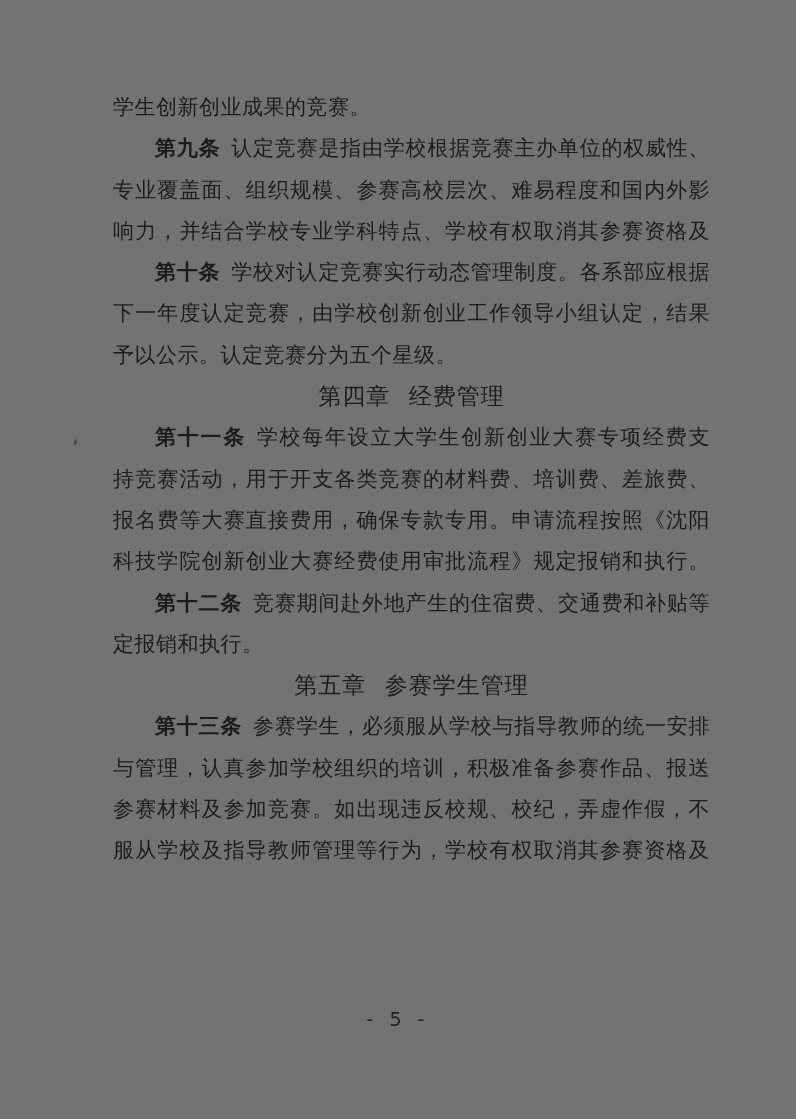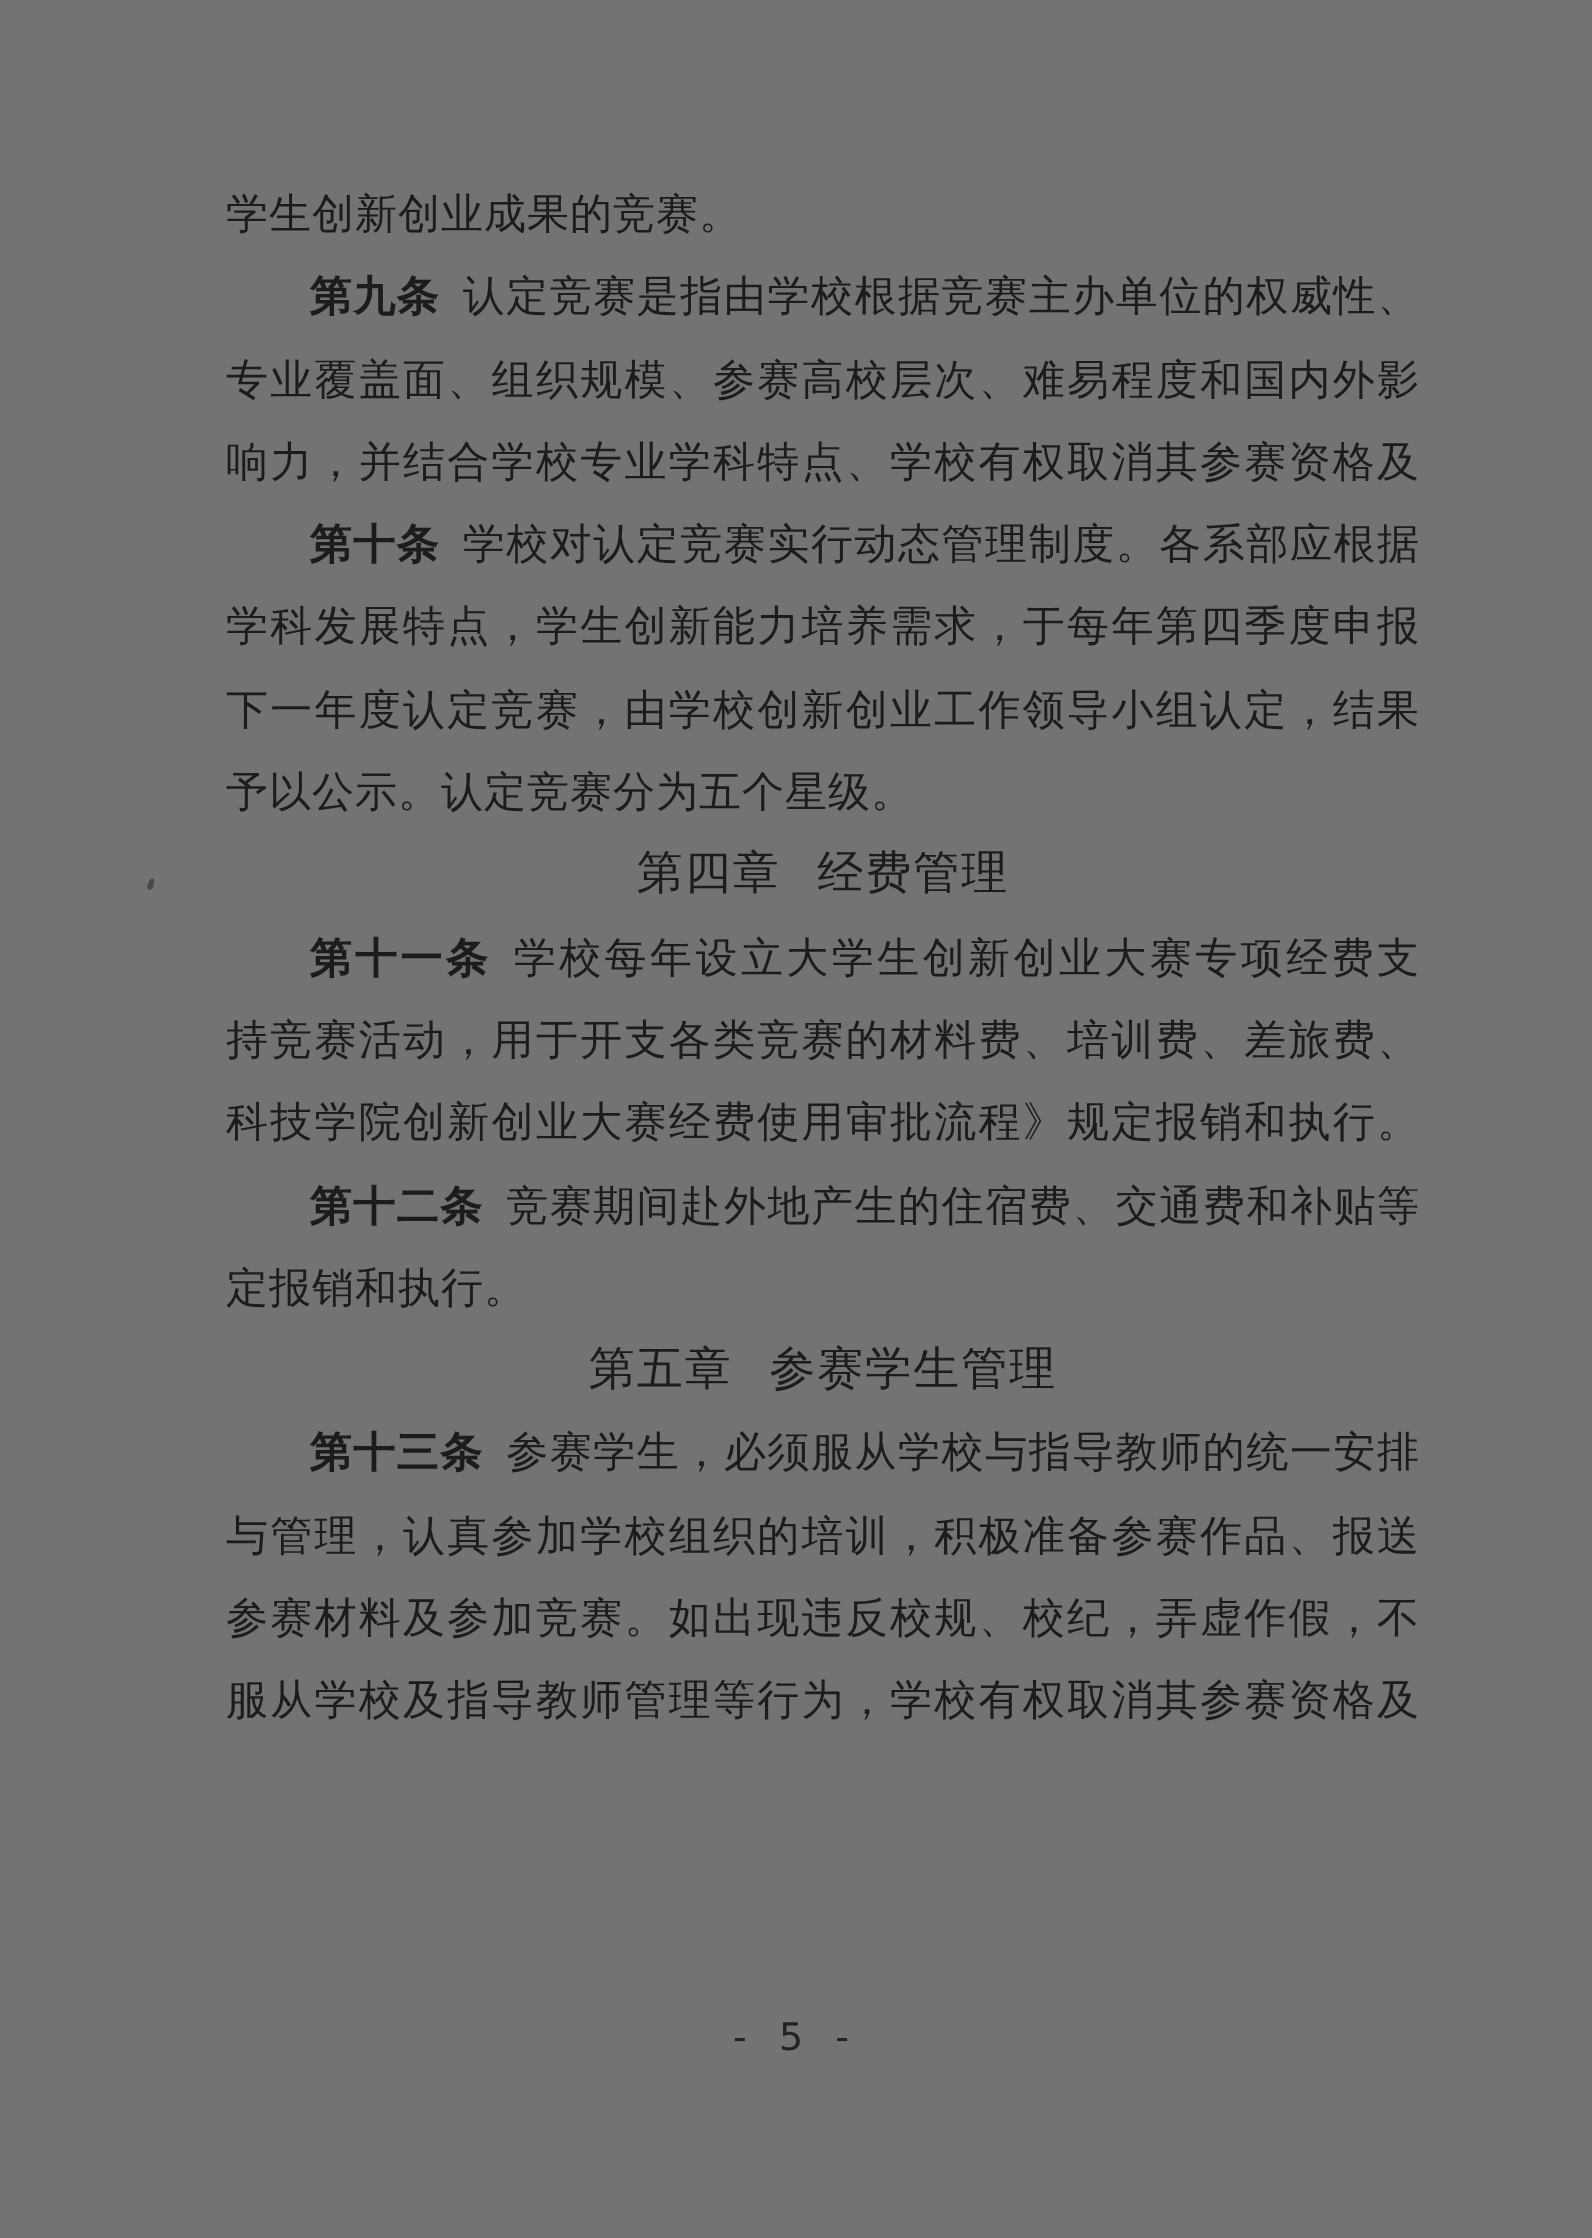--- a/index.html
+++ b/index.html
@@ -86,28 +86,28 @@
   <div class="artifact-dot"></div>
 
   <div class="content">
     <div class="line para-end"><span>学生创新创业成果的竞赛。</span></div>
 
     <div class="line justify indent"><span class="term">第九条</span><span>认定竞赛是指由学校根据竞赛主办单位的权威性、</span></div>
     <div class="line justify"><span>专业覆盖面、组织规模、参赛高校层次、难易程度和国内外影</span></div>
     <div class="line justify"><span>响力，并结合学校专业学科特点、学校有权取消其参赛资格及</span></div>
 
     <div class="line justify indent"><span class="term">第十条</span><span>学校对认定竞赛实行动态管理制度。各系部应根据</span></div>
-    <div class="line justify"><span>学科发展特点，学生创新能力培养需求，于每年第四季度申报</span></div>
     <div class="line justify"><span>下一年度认定竞赛，由学校创新创业工作领导小组认定，结果</span></div>
     <div class="line para-end"><span>予以公示。认定竞赛分为五个星级。</span></div>
 
     <div class="line heading"><span>第四章 经费管理</span></div>
 
     <div class="line justify indent"><span class="term">第十一条</span><span>学校每年设立大学生创新创业大赛专项经费支</span></div>
     <div class="line justify"><span>持竞赛活动，用于开支各类竞赛的材料费、培训费、差旅费、</span></div>
+    <div class="line justify"><span>报名费等大赛直接费用，确保专款专用。申请流程按照《沈阳</span></div>
     <div class="line justify"><span>科技学院创新创业大赛经费使用审批流程》规定报销和执行。</span></div>
 
     <div class="line justify indent"><span class="term">第十二条</span><span>竞赛期间赴外地产生的住宿费、交通费和补贴等</span></div>
     <div class="line para-end"><span>定报销和执行。</span></div>
 
     <div class="line heading"><span>第五章 参赛学生管理</span></div>
 
     <div class="line justify indent"><span class="term">第十三条</span><span>参赛学生，必须服从学校与指导教师的统一安排</span></div>
     <div class="line justify"><span>与管理，认真参加学校组织的培训，积极准备参赛作品、报送</span></div>
     <div class="line justify"><span>参赛材料及参加竞赛。如出现违反校规、校纪，弄虚作假，不</span></div>

